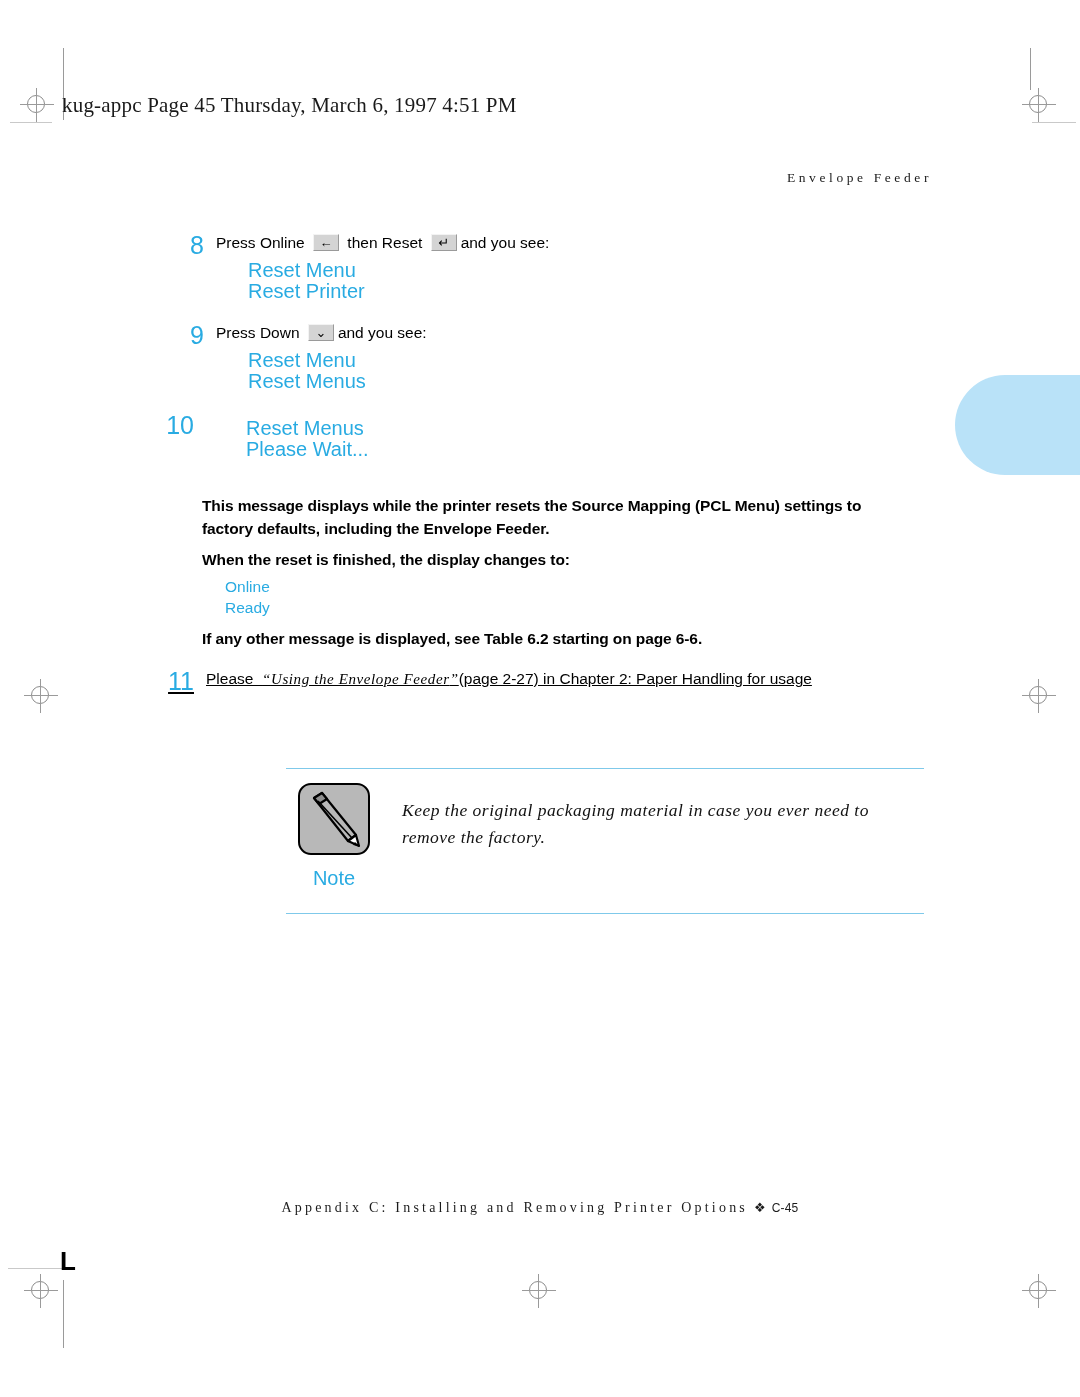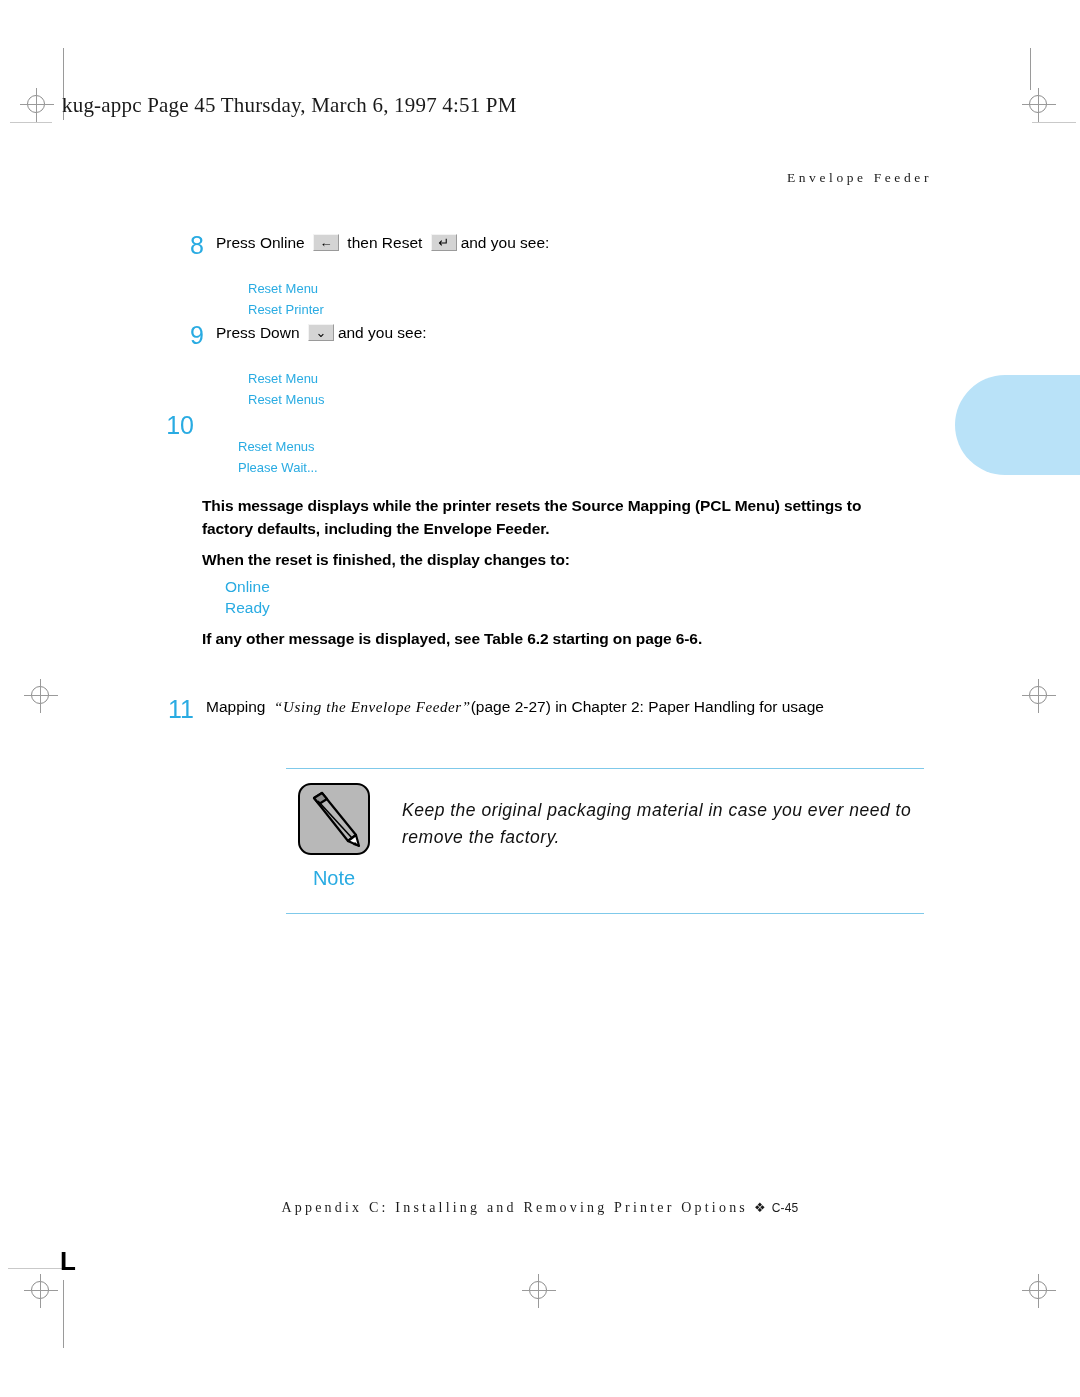--- a/index.html
+++ b/index.html
@@ -152,24 +152,24 @@
     color: #000;
     vertical-align: middle;
     margin: 0 4px;
     box-sizing: border-box;
     position: relative;
     top: -1px;
   }
   .keycap.wide { min-width: 30px; }
 
   .display-lines {
-    margin-top: 24px;
+    margin-top: 6px;
     margin-left: 32px;
     color: #29ABE2;
-    font-size: 13px;
+    font-size: 20px;
     line-height: 21px;
   }
   .display-lines div { white-space: pre; }
 
   .bold-para {
     position: absolute;
     font-size: 15.5px;
     font-weight: bold;
     line-height: 23px;
     color: #000;
@@ -227,21 +227,21 @@
   .note-label {
     margin-top: 12px;
     color: #29ABE2;
     font-size: 20px;
     font-family: "Liberation Sans", sans-serif;
   }
   .note-text {
     flex: 1 1 auto;
     padding-left: 20px;
     padding-top: 14px;
-    font-family: Liberation Sans, sans-serif;
+    font-family: Liberation Serif, serif;
     font-style: italic;
     font-size: 17.5px;
     line-height: 27px;
     letter-spacing: 0.5px;
     color: #111;
   }
 
   
   .footer {
     position: absolute;
@@ -347,21 +347,21 @@
           <span class="keycap">⌄</span>
           <span>and you see:</span>
         </div>
         <div class="display-lines">
           <div>Reset Menu</div>
           <div>Reset Menus</div>
         </div>
       </div>
     </div>
 
-    <div class="step" style="left:150px;top:412px;">
+    <div class="step" style="left:150px;top:412px;gap:8px;">
       <div class="step-num">10</div>
       <div class="step-body">
         <div class="display-lines">
           <div>Reset Menus</div>
           <div>Please Wait...</div>
         </div>
       </div>
     </div>
 
     <div class="bold-para" style="left:202px;top:494px;width:770px;">
@@ -371,25 +371,25 @@
 
     <div class="bold-para" style="left:202px;top:548px;width:770px;">When the reset is finished, the display changes to:</div>
 
     <div class="blue-block" style="left:225px;top:576px;">
       <div>Online</div>
       <div>Ready</div>
     </div>
 
     <div class="bold-para" style="left:202px;top:627px;width:790px;">If any other message is displayed, see Table 6.2 starting on page 6-6.</div>
 
-    <div class="step" style="left:150px;top:696px;">
+    <div class="step" style="left:150px;top:668px;text-decoration:underline;">
       <div class="step-num">11</div>
       <div class="step-body" style="width:760px;">
         <div class="step-line">
-          <span>Mapping  </span>
+          <span>Please  </span>
           <span class="consult-em">“</span>
           <span class="consult-em">Using the Envelope Feeder</span>
           <span class="consult-em">”</span>
           <span>(page 2-27) in Chapter 2: Paper Handling for usage</span>
         </div>
       </div>
     </div>
 
     <div class="note-box">
       <div class="note-rule"></div>

